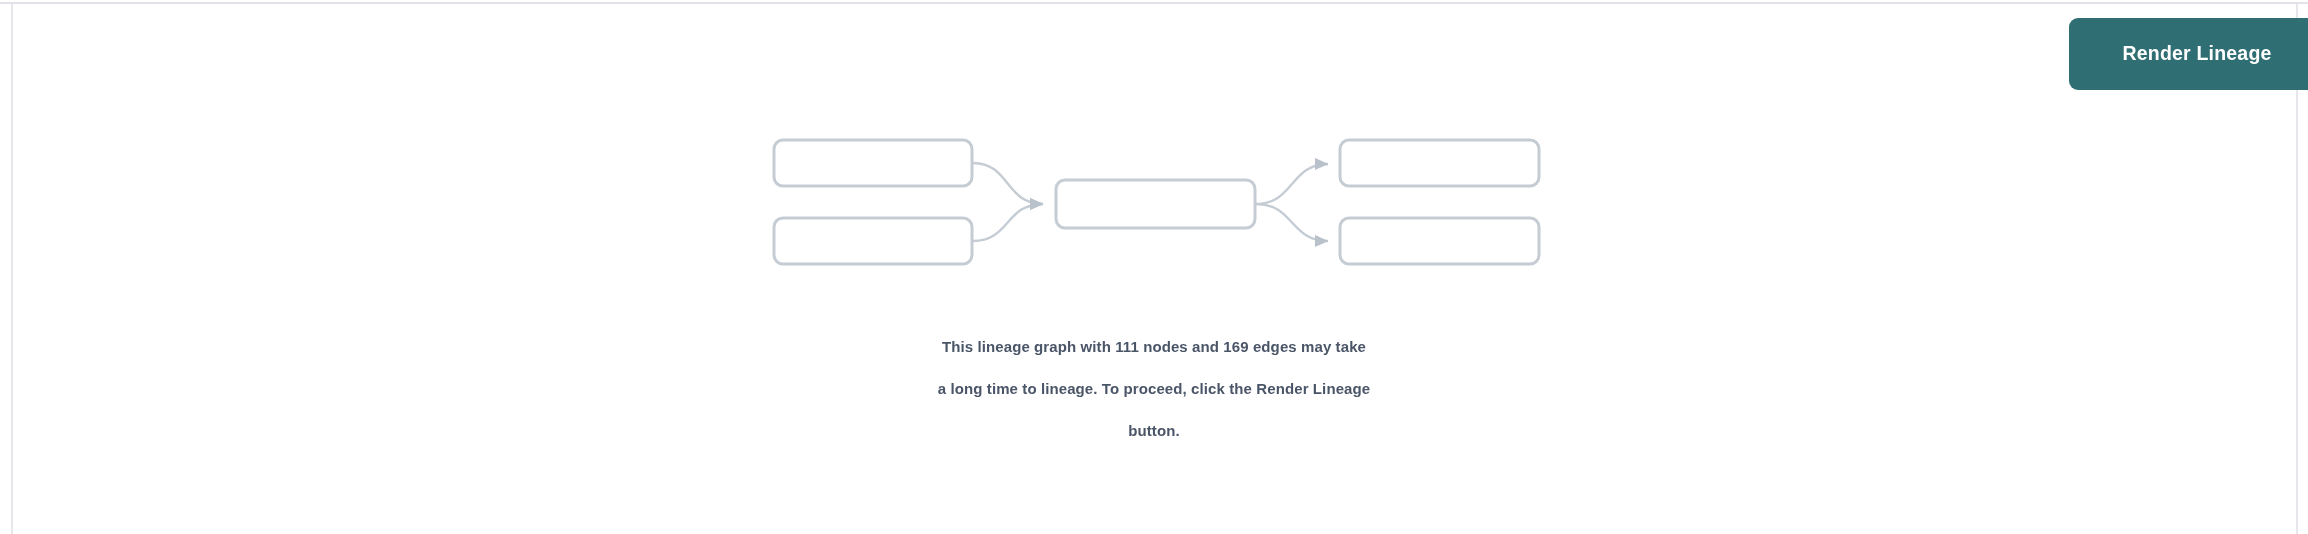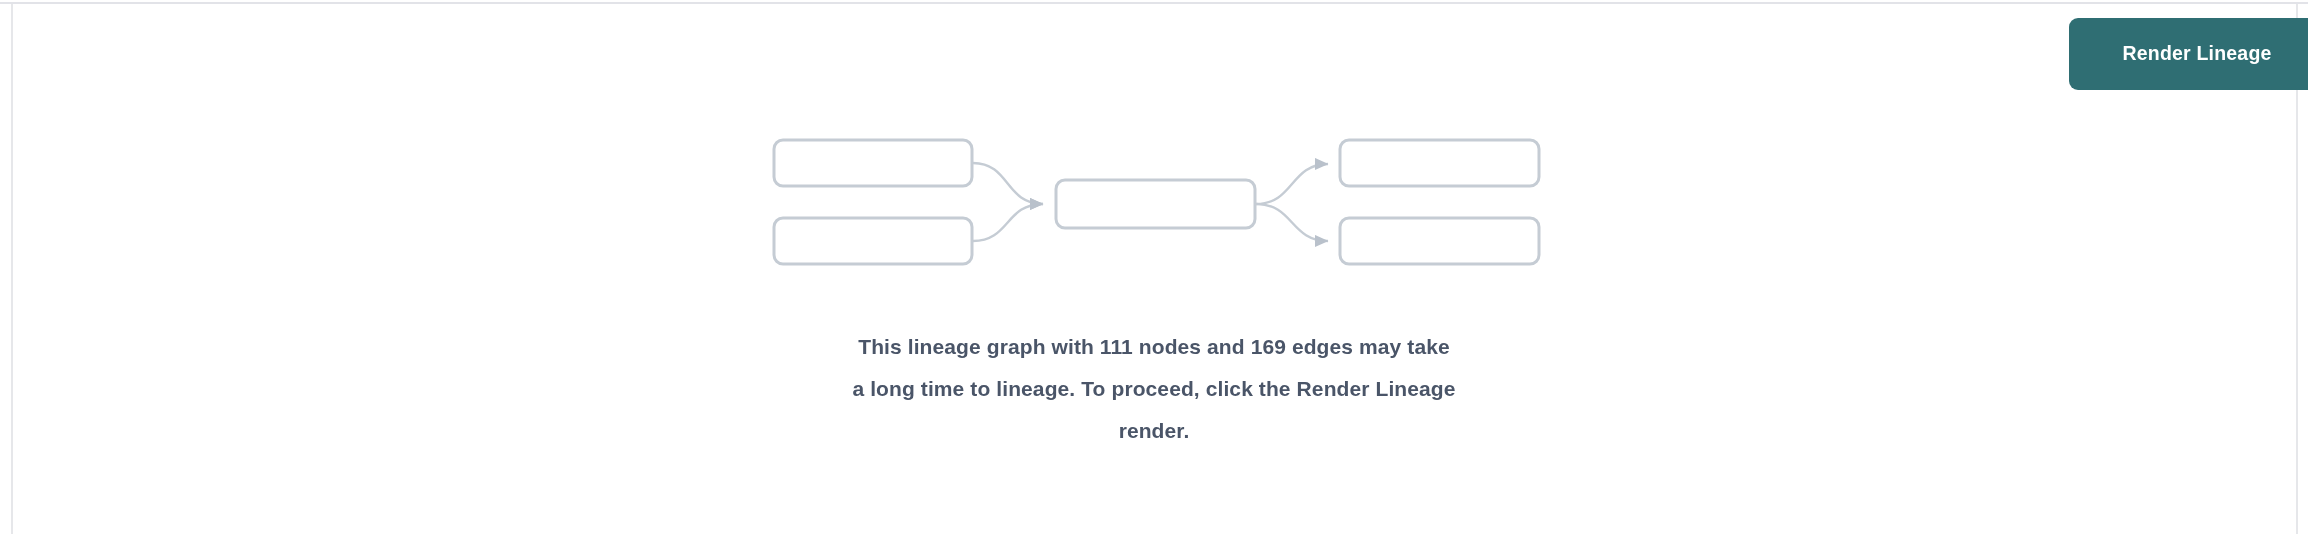--- a/index.html
+++ b/index.html
@@ -88,21 +88,21 @@
 
   
   .message {
     position: absolute;
     left: 754px;
     top: 326px;
     width: 800px;
     text-align: center;
     color: #4a5568;
     font-family: "Liberation Sans", sans-serif;
-    font-size: 21px;
+    font-size: 15px;
     font-weight: bold;
     line-height: 42px;
     letter-spacing: 0.1px;
   }
 </style>
 </head>
 <body>
 
 <div class="screen">
 
@@ -136,16 +136,16 @@
 
       <rect x="1340" y="140" width="199" height="46" rx="9" ry="9" fill="#ffffff" stroke="#c5ccd4" stroke-width="3"></rect>
 
       <rect x="1340" y="218" width="199" height="46" rx="9" ry="9" fill="#ffffff" stroke="#c5ccd4" stroke-width="3"></rect>
     </svg>
   </div>
 
   <div class="message">
     <div>This lineage graph with 111 nodes and 169 edges may take</div>
     <div>a long time to lineage. To proceed, click the Render Lineage</div>
-    <div>render.</div>
+    <div>button.</div>
   </div>
 
 </div>
 
 </body></html>

